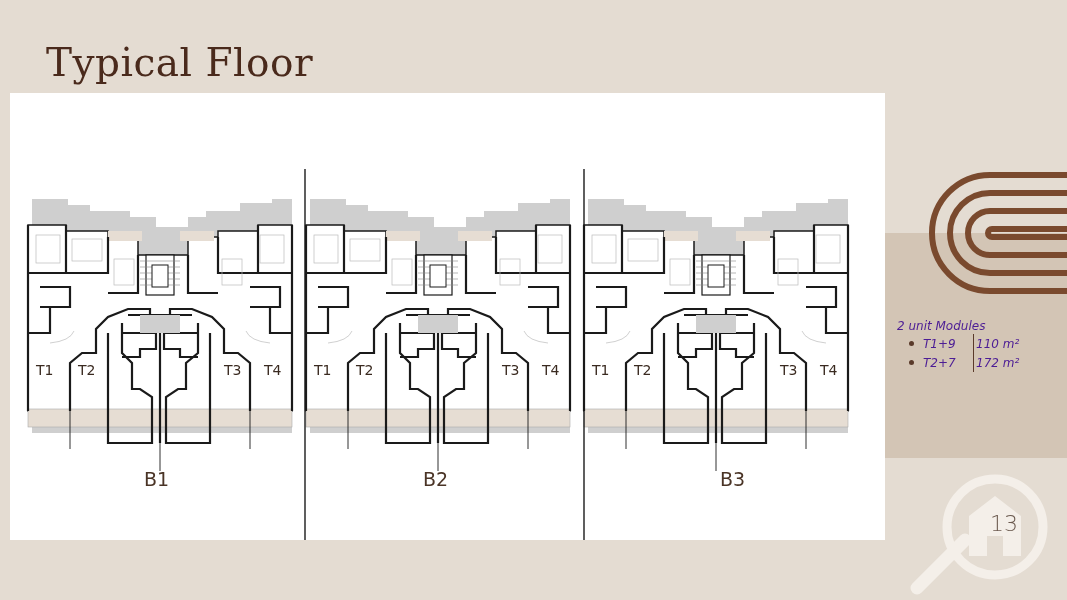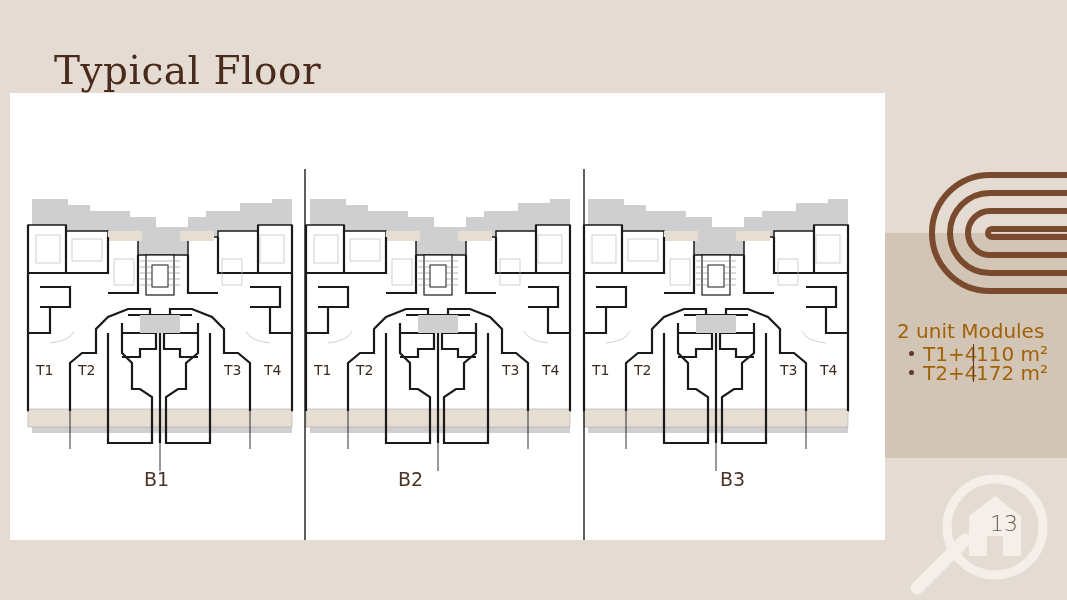--- a/index.html
+++ b/index.html
@@ -5,39 +5,39 @@
   html, body { margin:0; padding:0; }
   body {
     width:1067px; height:600px; overflow:hidden; position:relative;
     background:#e4dcd2;
     font-family:"Liberation Sans", sans-serif;
   }
   .title {
     position:absolute; left:42px; top:36px;
     font-family:"DejaVu Serif", serif;
     font-size:39px; color:#4a2a1c; letter-spacing:0.5px;
-    margin:12px; font-weight:normal;
+    margin:4px; font-weight:normal;
   }
   .plan-panel {
     position:absolute; left:10px; top:93px; width:875px; height:447px;
     background:#ffffff;
   }
   .plan-panel svg { position:absolute; left:0; top:0; }
   .building-label {
     position:absolute; top:468px; font-size:19px; color:#4a3426;
     font-family:"DejaVu Sans", sans-serif; width:40px; text-align:left;
   }
   .right-band {
     position:absolute; left:885px; top:233px; width:182px; height:225px;
     background:#d3c5b5;
   }
   .arc-deco { position:absolute; left:920px; top:165px; }
   .modules {
-    position:absolute; left:897px; top:319px; color:#a16207;
-    font-family:"DejaVu Sans", sans-serif; font-size:20px;
+    position:absolute; left:897px; top:319px; color:#4c1d95;
+    font-family:"DejaVu Sans", sans-serif; font-size:12px;font-style:italic;
   }
   .modules .head { margin:0 0 1px 0; }
   .modules ul { list-style:none; margin:0; padding:0 0 0 12px; }
   .modules li { display:flex; align-items:center; height:19px; }
   .modules .dot { width:5px; height:5px; border-radius:50%; background:#5a3a2a; margin-right:9px; }
   .modules .type { width:50px; }
   .modules .sep { width:1px; height:19px; background:#5a3a2a; margin-right:2px; }
   .logo { position:absolute; left:905px; top:470px; }
   .page-num {
     position:absolute; left:990px; top:511px; font-size:22px; color:#6b5a4f;
@@ -117,46 +117,46 @@
     <use href="#module" x="0" y="0"></use>
     <use href="#module" x="278" y="0"></use>
     <use href="#module" x="556" y="0"></use>
 
     <line x1="295" y1="76" x2="295" y2="447" stroke="#1a1a1a" stroke-width="1.4"></line>
     <line x1="574" y1="76" x2="574" y2="447" stroke="#1a1a1a" stroke-width="1.4"></line>
   </svg>
 </div>
 
 <div class="building-label" style="left:144px">B1</div>
-<div class="building-label" style="left:398px">B2</div>
+<div class="building-label" style="left:423px">B2</div>
 <div class="building-label" style="left:720px">B3</div>
 
 <div class="right-band"></div>
 
 <svg class="arc-deco" width="147" height="135" viewBox="0 0 147 135">
   <g fill="none" stroke="#7a4a2e" stroke-width="6" stroke-linecap="butt">
     <path d="M147 10 H70 A58 58 0 0 0 70 126 H147"></path>
     <path d="M147 28 H70 A40 40 0 0 0 70 108 H147"></path>
     <path d="M147 46 H70 A22 22 0 0 0 70 90 H147"></path>
     <path d="M147 64 H72 A4 4 0 0 0 72 72 H147"></path>
   </g>
 </svg>
 
 <div class="modules">
   <div class="head">2 unit Modules</div>
   <ul>
     <li>
       <span class="dot"></span>
-      <span class="type">T1+4</span>
+      <span class="type">T1+9</span>
       <span class="sep"></span>
       <span>110 m²</span>
     </li>
     <li>
       <span class="dot"></span>
-      <span class="type">T2+4</span>
+      <span class="type">T2+7</span>
       <span class="sep"></span>
       <span>172 m²</span>
     </li>
   </ul>
 </div>
 
 <svg class="logo" width="150" height="130" viewBox="0 0 150 130">
   <circle cx="90" cy="57" r="48" fill="none" stroke="#f4efe9" stroke-width="9"></circle>
   <path d="M60 70 L35 95 L12 118" stroke="#f4efe9" stroke-width="13" stroke-linecap="round"></path>
   <path d="M64 86 V46 L90 26 L116 46 V86 H98 V66 H82 V86 Z" fill="#f4efe9"></path>

